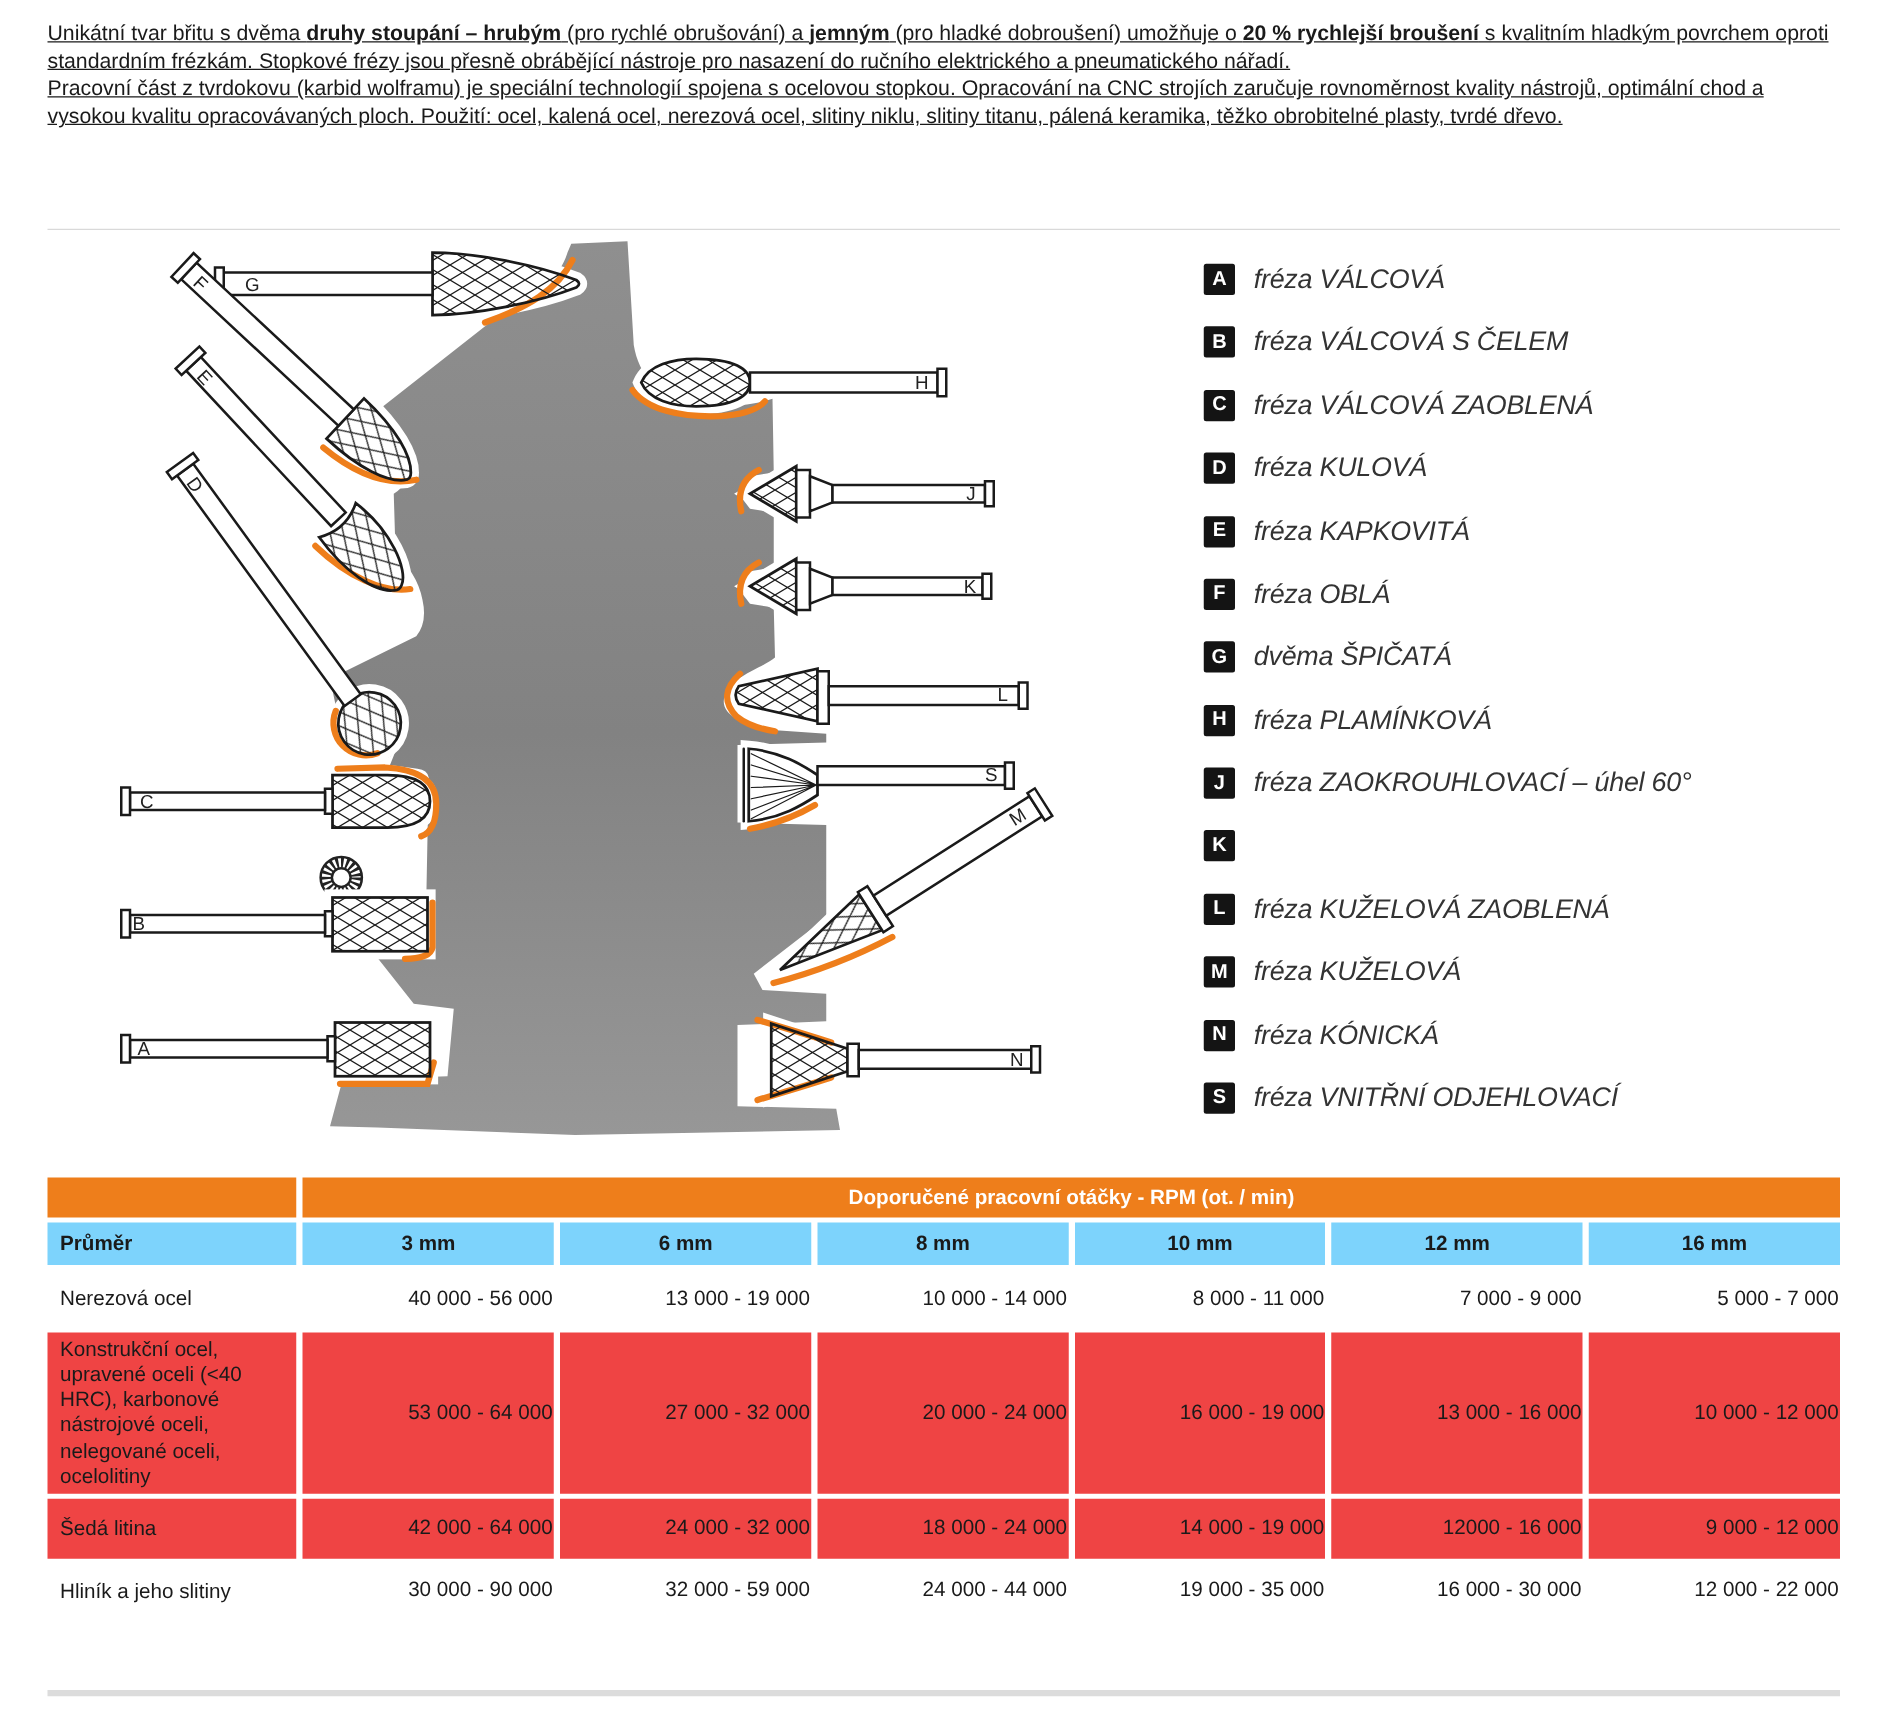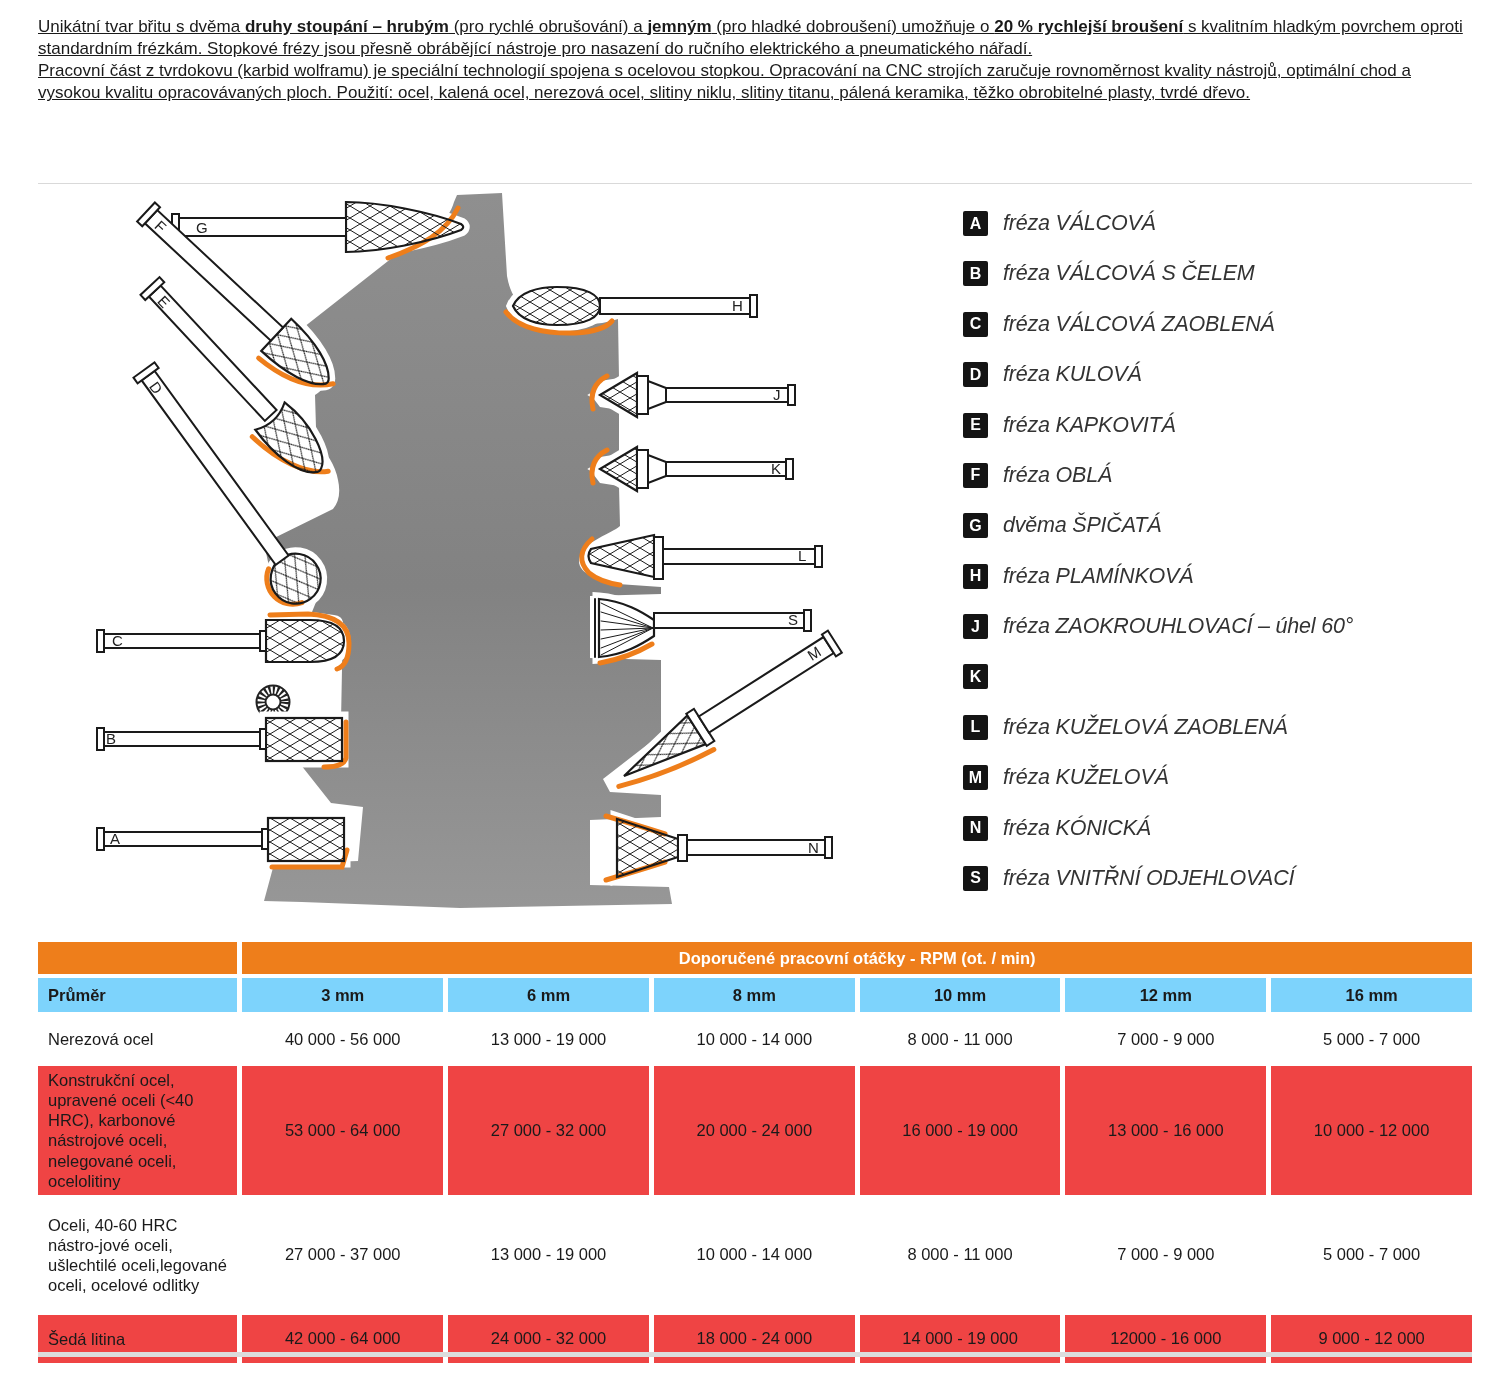--- a/index.html
+++ b/index.html
@@ -23,21 +23,21 @@
           font-weight:bold;font-size:16px;flex:0 0 25px;}
   .lg-label{font-size:21.5px;color:#333;letter-spacing:-0.2px;white-space:nowrap;font-style:italic;}
 
   
   .rpm-wrap{position:absolute;left:33px;top:938px;width:1444px;}
   table.rpm{width:100%;border-collapse:separate;border-spacing:5px 4px;table-layout:fixed;}
   table.rpm td{font-size:16.5px;vertical-align:middle;}
   td.band{background:#EE7E1B;color:#fff;font-weight:bold;text-align:center;height:30px;font-size:17px;}
   td.hdr{background:#7dd3fc;font-weight:bold;height:32px;text-align:center;}
   td.hdr.mat{text-align:left;padding-left:10px;}
-  td.num{text-align:center;}
+  td.num{text-align:right;}
   td.matcell{padding:4px 10px 4px 10px;line-height:1.22;}
   tr.shaded td{background:#ef4444;}
   tr.r1 td{height:38px;}
   tr.r2 td{height:96px;}
   tr.r3 td{height:104px;}
   tr.r4 td{height:40px;}
   tr.r5 td{height:36px;}
   .bottom-divider{position:absolute;left:38px;top:1352px;width:1434px;height:5px;background:#dcdcdc;}
 </style>
 </head>
@@ -311,29 +311,20 @@
   </tr>
   <tr class="r2 shaded">
     <td class="matcell">Konstrukční ocel, upravené oceli (&lt;40 HRC), karbonové nástrojové oceli, nelegované oceli, ocelolitiny</td>
     <td class="num">53 000 - 64 000</td>
     <td class="num">27 000 - 32 000</td>
     <td class="num">20 000 - 24 000</td>
     <td class="num">16 000 - 19 000</td>
     <td class="num">13 000 - 16 000</td>
     <td class="num">10 000 - 12 000</td>
   </tr>
-  <tr class="r3">
-    <td class="matcell">Oceli, 40-60 HRC nástro-jové oceli, ušlechtilé oceli,legované oceli, ocelové odlitky</td>
-    <td class="num">27 000 - 37 000</td>
-    <td class="num">13 000 - 19 000</td>
-    <td class="num">10 000 - 14 000</td>
-    <td class="num">8 000 - 11 000</td>
-    <td class="num">7 000 - 9 000</td>
-    <td class="num">5 000 - 7 000</td>
-  </tr>
   <tr class="r4 shaded">
     <td class="matcell">Šedá litina</td>
     <td class="num">42 000 - 64 000</td>
     <td class="num">24 000 - 32 000</td>
     <td class="num">18 000 - 24 000</td>
     <td class="num">14 000 - 19 000</td>
     <td class="num">12000 - 16 000</td>
     <td class="num">9 000 - 12 000</td>
   </tr>
   <tr class="r5">

